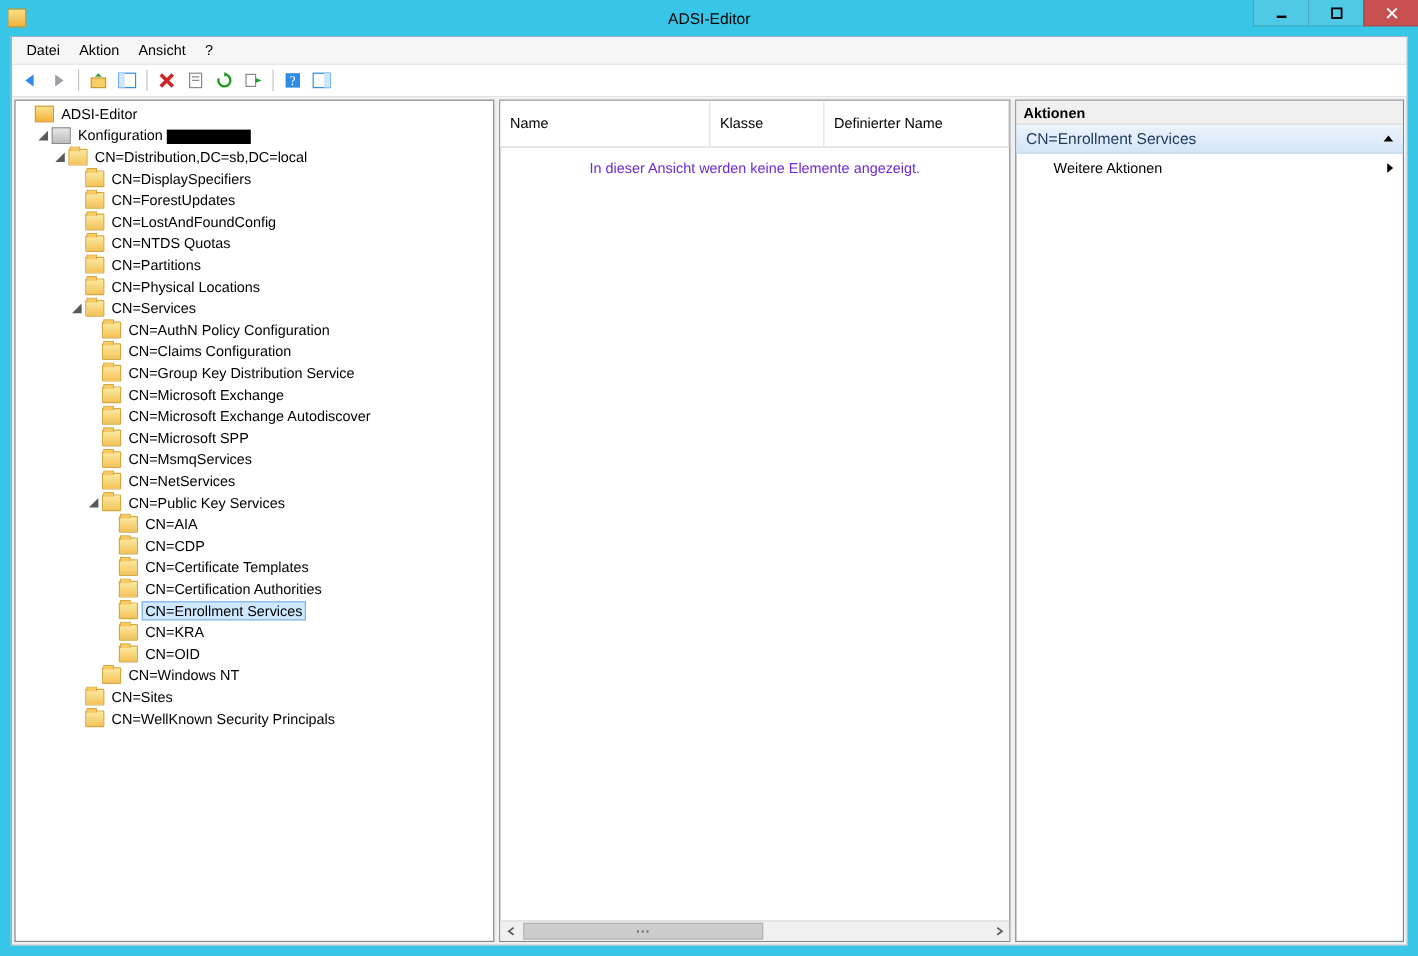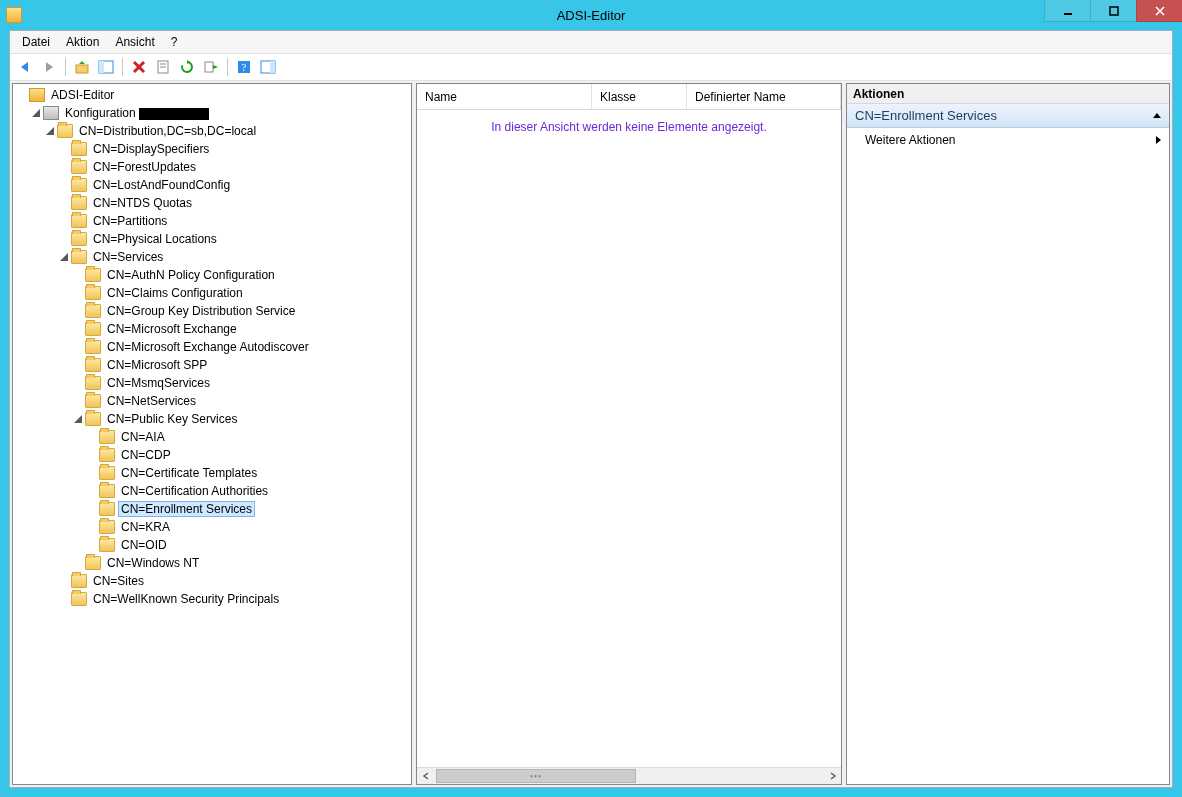--- a/index.html
+++ b/index.html
@@ -124,21 +124,21 @@
   .tree-row.selected .tree-label {
     background: #cde8ff;
     border: 1px solid #7eb4ea;
     padding: 0 2px;
   }
   .redact {
     display:inline-block; width:70px; height:12px; background:#000; vertical-align: middle;
   }
   
   .list-header {
-    height: 26px; display: flex; 
+    height: 39px; display: flex; 
     border-bottom: 1px solid #d7d7d7;
     background: #fff;
   }
   .list-header .col {
     padding: 0 8px; height: 100%; display: flex; align-items: center;
     border-right: 1px solid #e1e1e1;
   }
   .list-body { flex: 1; overflow: hidden; }
   .list-empty {
     text-align: center; padding-top: 10px; color: #6d28d9;
@@ -174,20 +174,21 @@
     display: flex; align-items: center; font-size: 13px; color:#1d3a5f;
     position: relative;
   }
   .actions-title .tri {
     position:absolute; right:8px;
   }
   .actions-link {
     height: 24px; padding: 0 18px;
     display: flex; align-items: center;
     position: relative;
+    margin-left: 13px;
   }
   .actions-link .tri {
     position:absolute; right:8px;
   }
   .tri-up {
     width:0;height:0;border-left:4px solid transparent;border-right:4px solid transparent;border-bottom:5px solid #000;
   }
   .tri-right {
     width:0;height:0;border-top:4px solid transparent;border-bottom:4px solid transparent;border-left:5px solid #000;
   }

